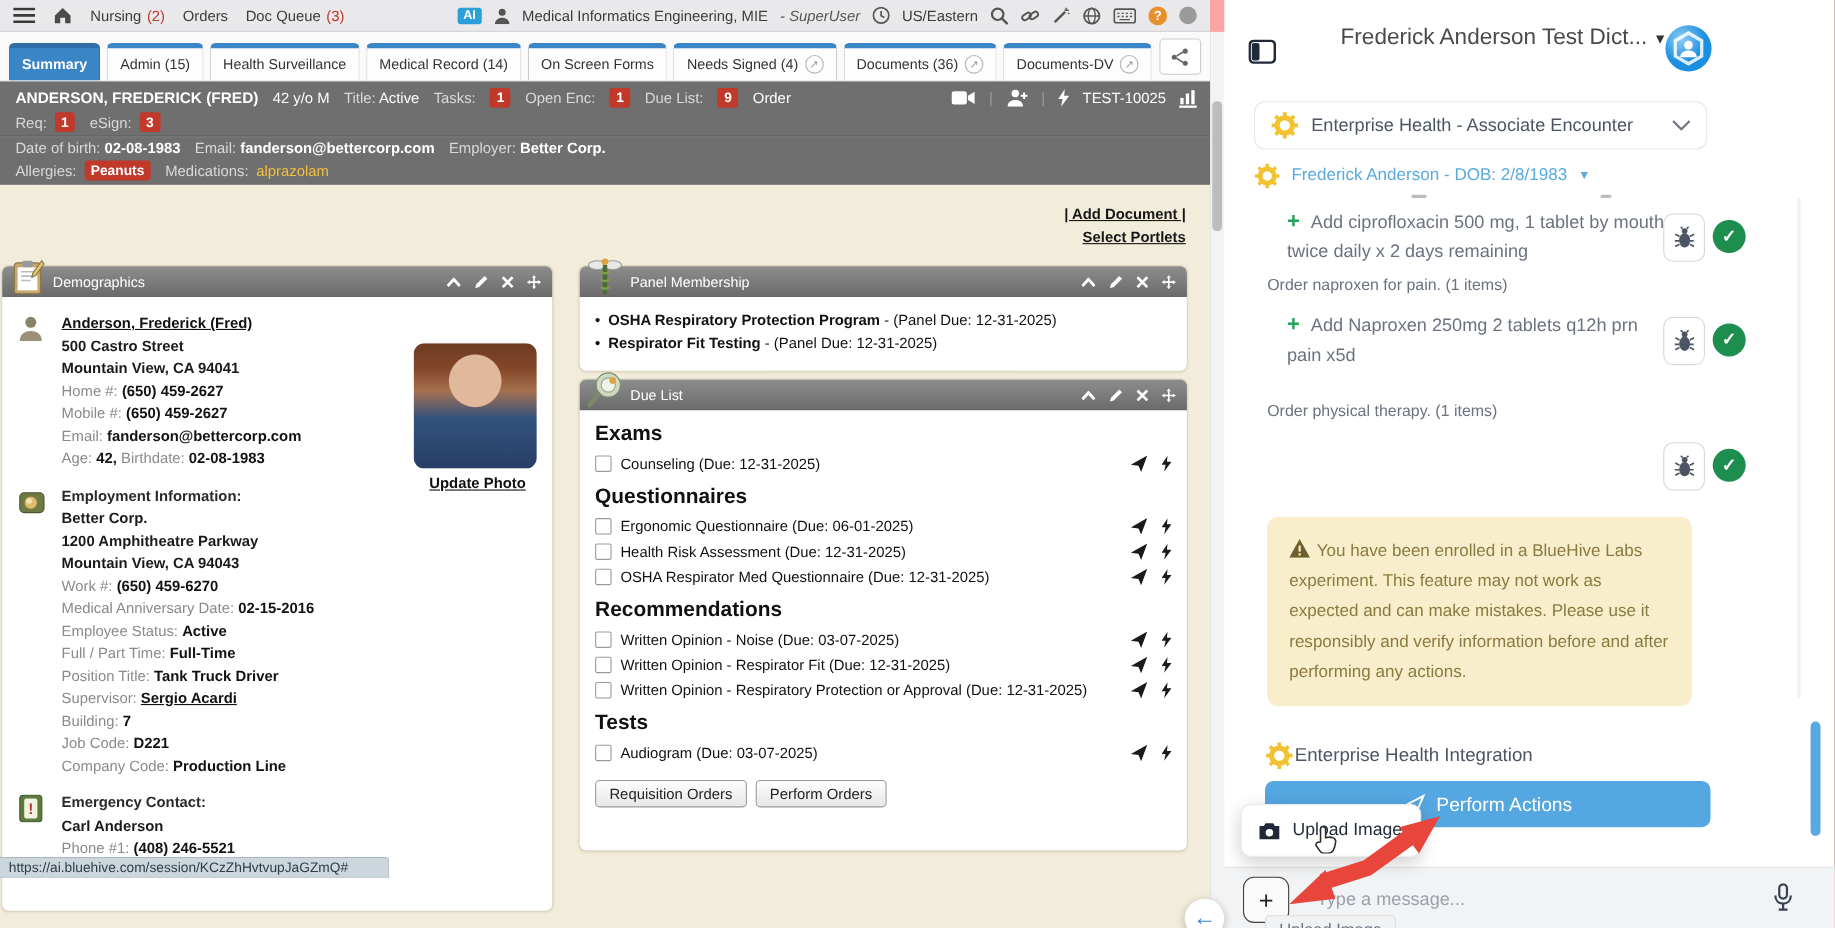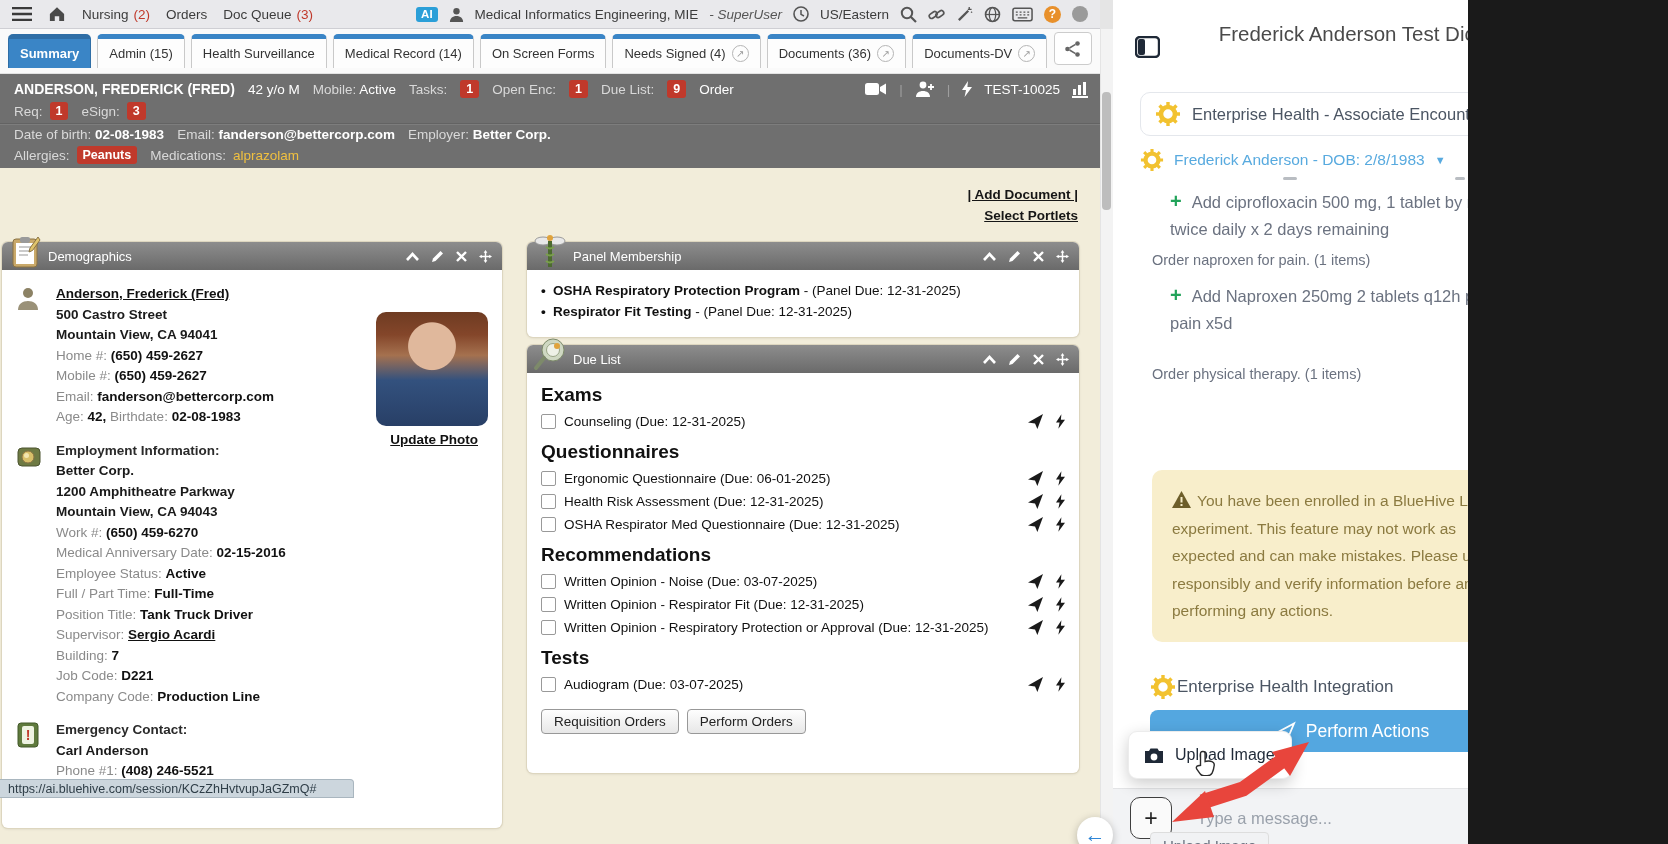--- a/index.html
+++ b/index.html
@@ -1,16 +1,16 @@
 <!DOCTYPE html>
 <html><head>
 <meta charset="utf-8">
 <style>
   html,body{margin:0;padding:0;background:#1a1a1a}
-  .stage{position:relative;width:1468px;height:844px;background:#e5e5e5;overflow:hidden;
+  .stage{position:relative;width:1668px;height:844px;background:#fca5a5;overflow:hidden;
          font-family:"Liberation Sans",sans-serif;-webkit-font-smoothing:antialiased}
   .abs{position:absolute}
   svg{display:block}
 
   
   .ehr{position:absolute;left:0;top:0;width:1100px;height:844px;background:#f2edda}
 
   
   .topbar{position:absolute;left:0;top:0;width:1100px;height:29px;background:#e9e9ec;
           border-bottom:1px solid #cfcfd4;display:flex;align-items:center;gap:16px;
@@ -20,21 +20,21 @@
   .tb-right{margin-left:auto;display:flex;align-items:center;gap:11px}
   .aibadge{background:#2b9fd8;color:#fff;font-weight:bold;font-size:11.5px;padding:1.5px 5px;border-radius:3px}
   .orgtxt{color:#3c3c3c}
   .roletxt{font-style:italic;color:#555}
   .qmark{width:17px;height:17px;border-radius:50%;background:#e8902b;color:#fff;font-weight:bold;
          font-size:12px;display:flex;align-items:center;justify-content:center}
   .avcirc{width:16px;height:16px;border-radius:50%;background:#9a9a9a}
 
   
   .tabbar{position:absolute;left:0;top:29px;width:1100px;height:45px;background:#fafafa;
-          border-bottom:1px solid #e3e3e3;display:flex;align-items:center;gap:6px;
+          border-bottom:1px solid #e3e3e3;display:flex;align-items:flex-end;gap:6px;
           padding:0 8px;box-sizing:border-box}
   .tab{height:29px;border:1px solid #c9c9c9;border-bottom:none;border-top:5px solid #3a85c6;
        border-radius:5px 5px 0 0;background:#fdfdfd;padding:0 11px;display:flex;align-items:center;
        gap:6px;font-size:13px;color:#333;cursor:pointer;box-sizing:content-box}
   .tab.active{background:#3a85c6;border-color:#2f6ea6;color:#fff;font-weight:bold}
   .extmark{width:15px;height:15px;border:1px solid #b5b5b5;border-radius:50%;font-size:10px;
            color:#999;display:flex;align-items:center;justify-content:center}
   .gearbox{margin-left:auto;margin-bottom:5px;width:36px;height:31px;border:1px solid #ccc;border-radius:4px;
            background:#fff;display:flex;align-items:center;justify-content:center;cursor:pointer}
 
@@ -263,21 +263,21 @@
             <circle cx="3.5" cy="9" r="2.3" fill="#666"></circle>
             <path d="M5.5 8 L11.5 4.3 M5.5 10 L11.5 13.7" stroke="#666" stroke-width="1.5"></path>
           </svg>
       </div>
     </div>
 
     <div class="banner">
       <div class="brow" style="top:6px">
         <span class="bold" style="font-size:14px">ANDERSON, FREDERICK (FRED)</span>
         <span>42 y/o M</span>
-        <span><span class="bl">Mobile:</span> <span>Active</span></span>
+        <span><span class="bl">Title:</span> <span>Active</span></span>
         <span><span class="bl">Tasks:</span></span>
         <span class="rbadge">1</span>
         <span><span class="bl">Open Enc:</span></span>
         <span class="rbadge">1</span>
         <span><span class="bl">Due List:</span></span>
         <span class="rbadge">9</span>
         <span>Order</span>
         <span style="margin-left:auto;display:flex;align-items:center;gap:12px">
           <span>
             <svg width="22" height="14" viewBox="0 0 22 14">

